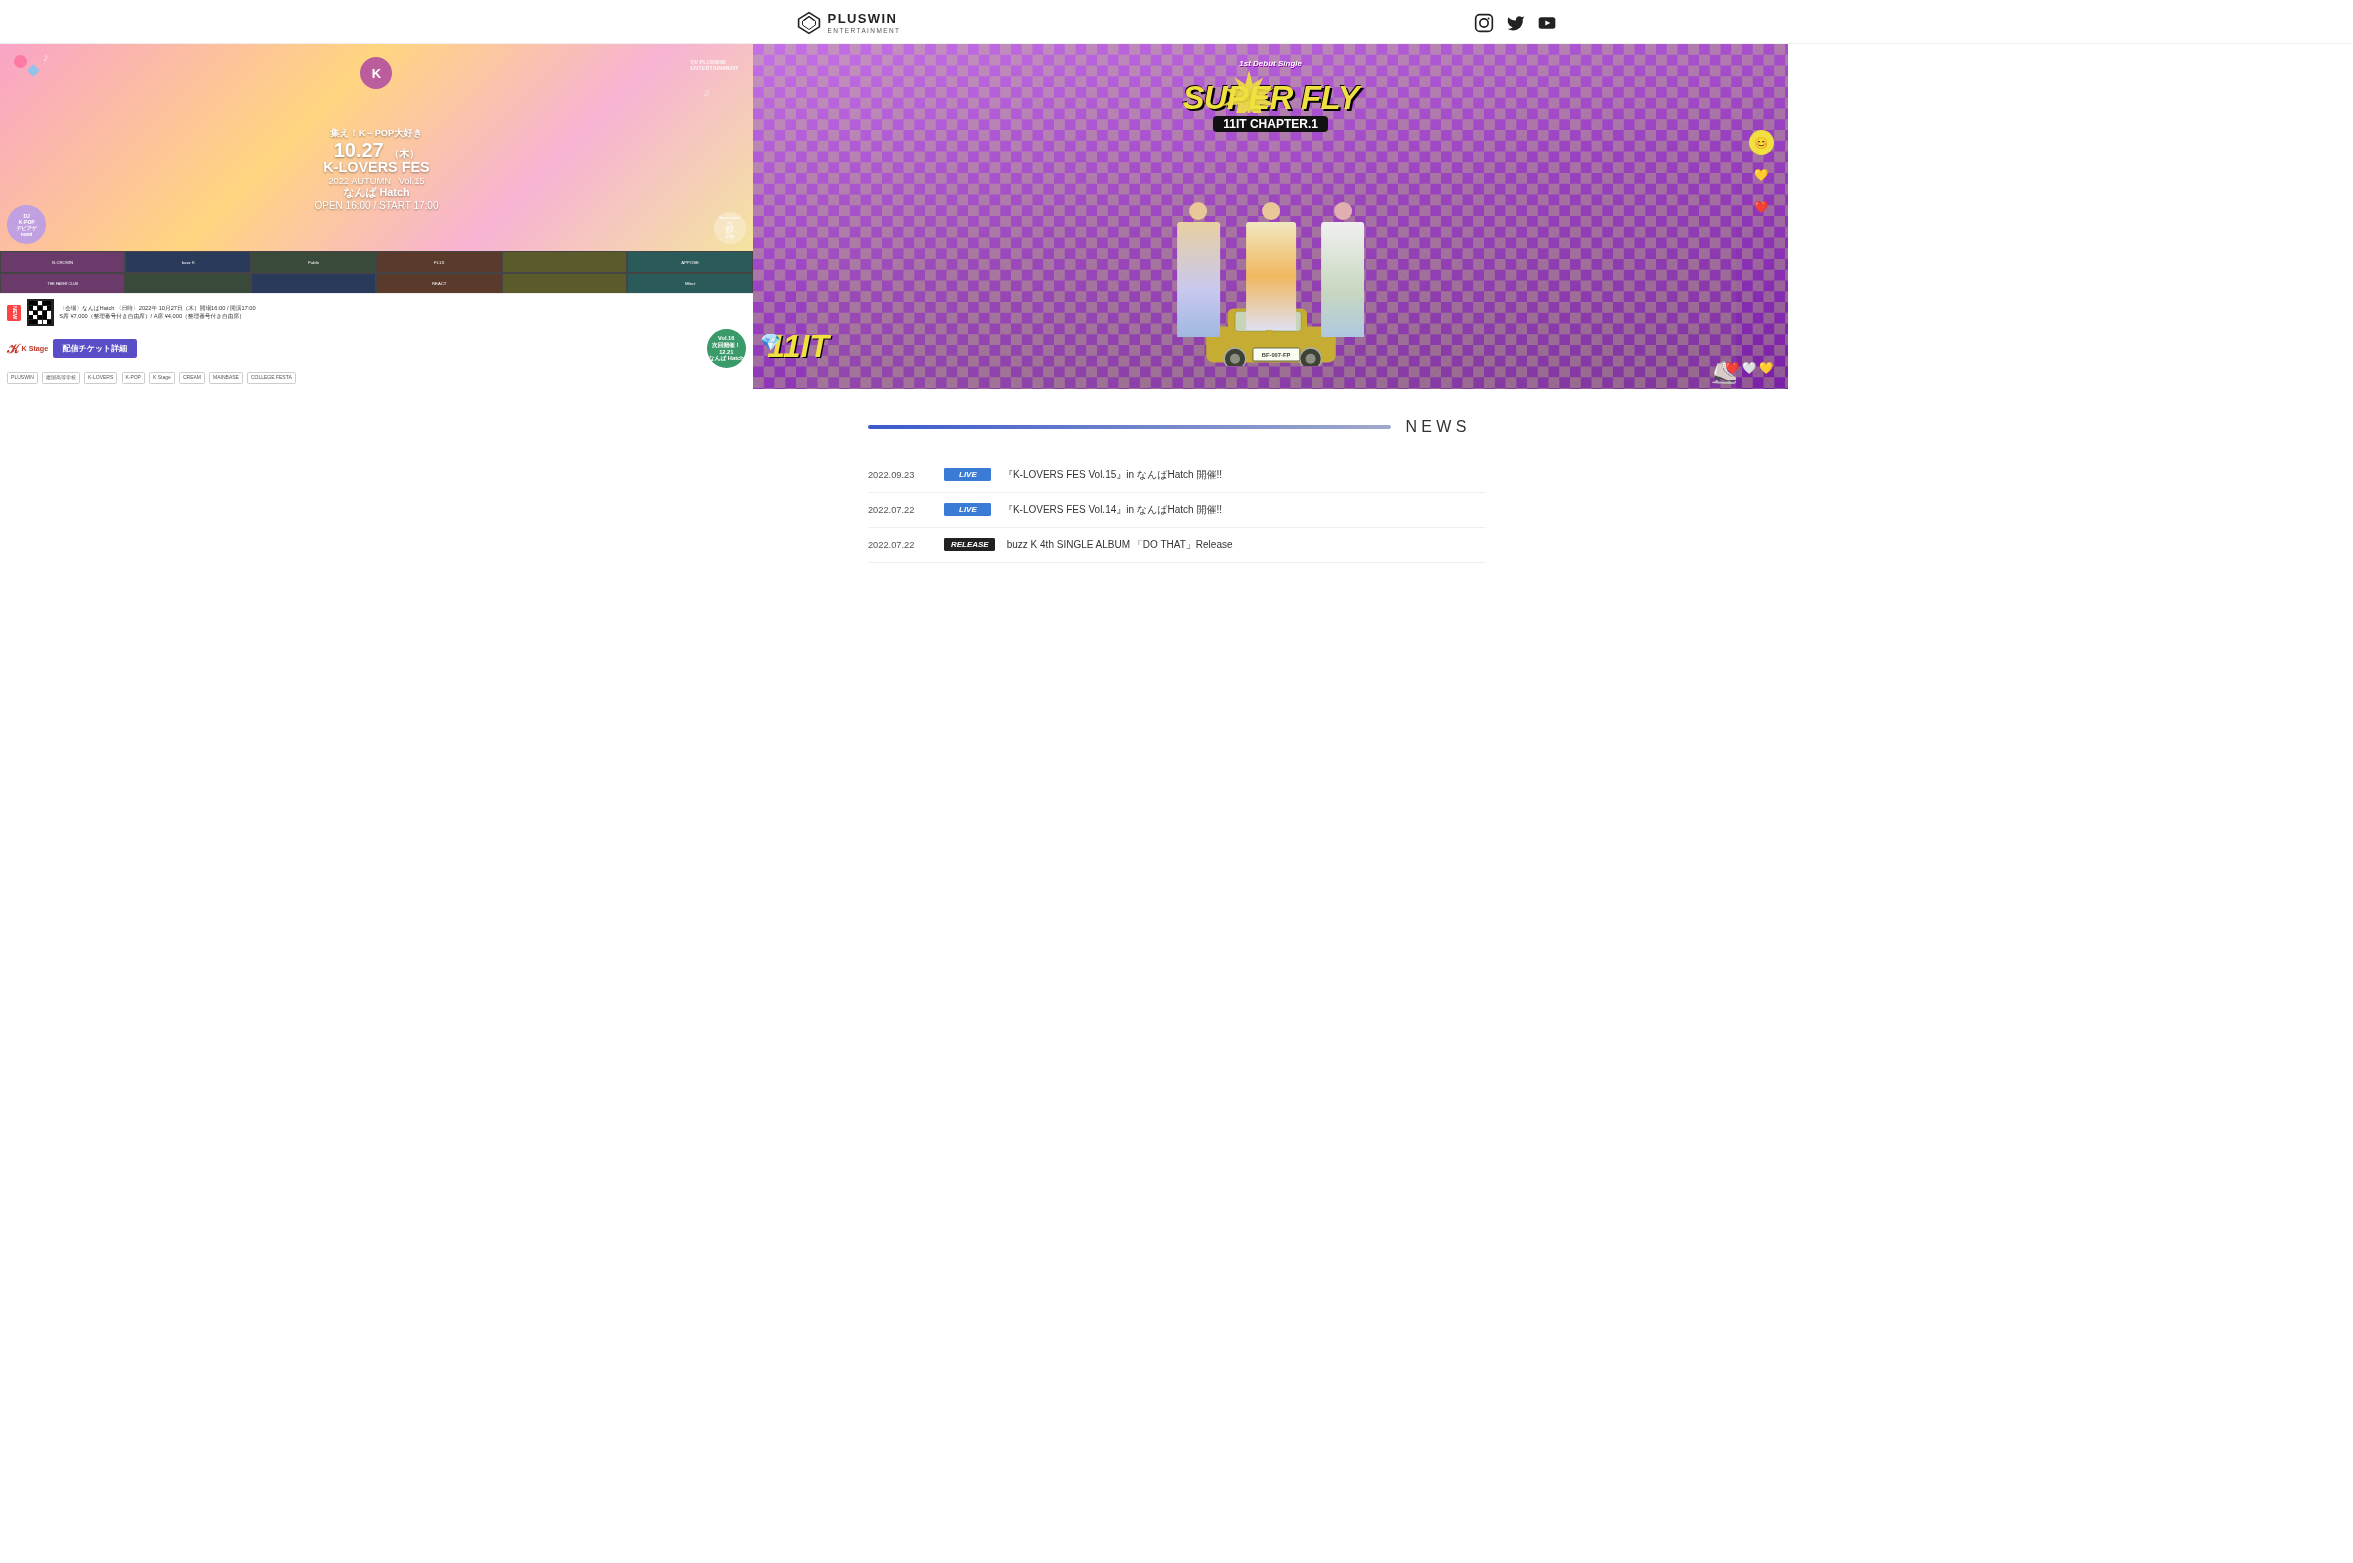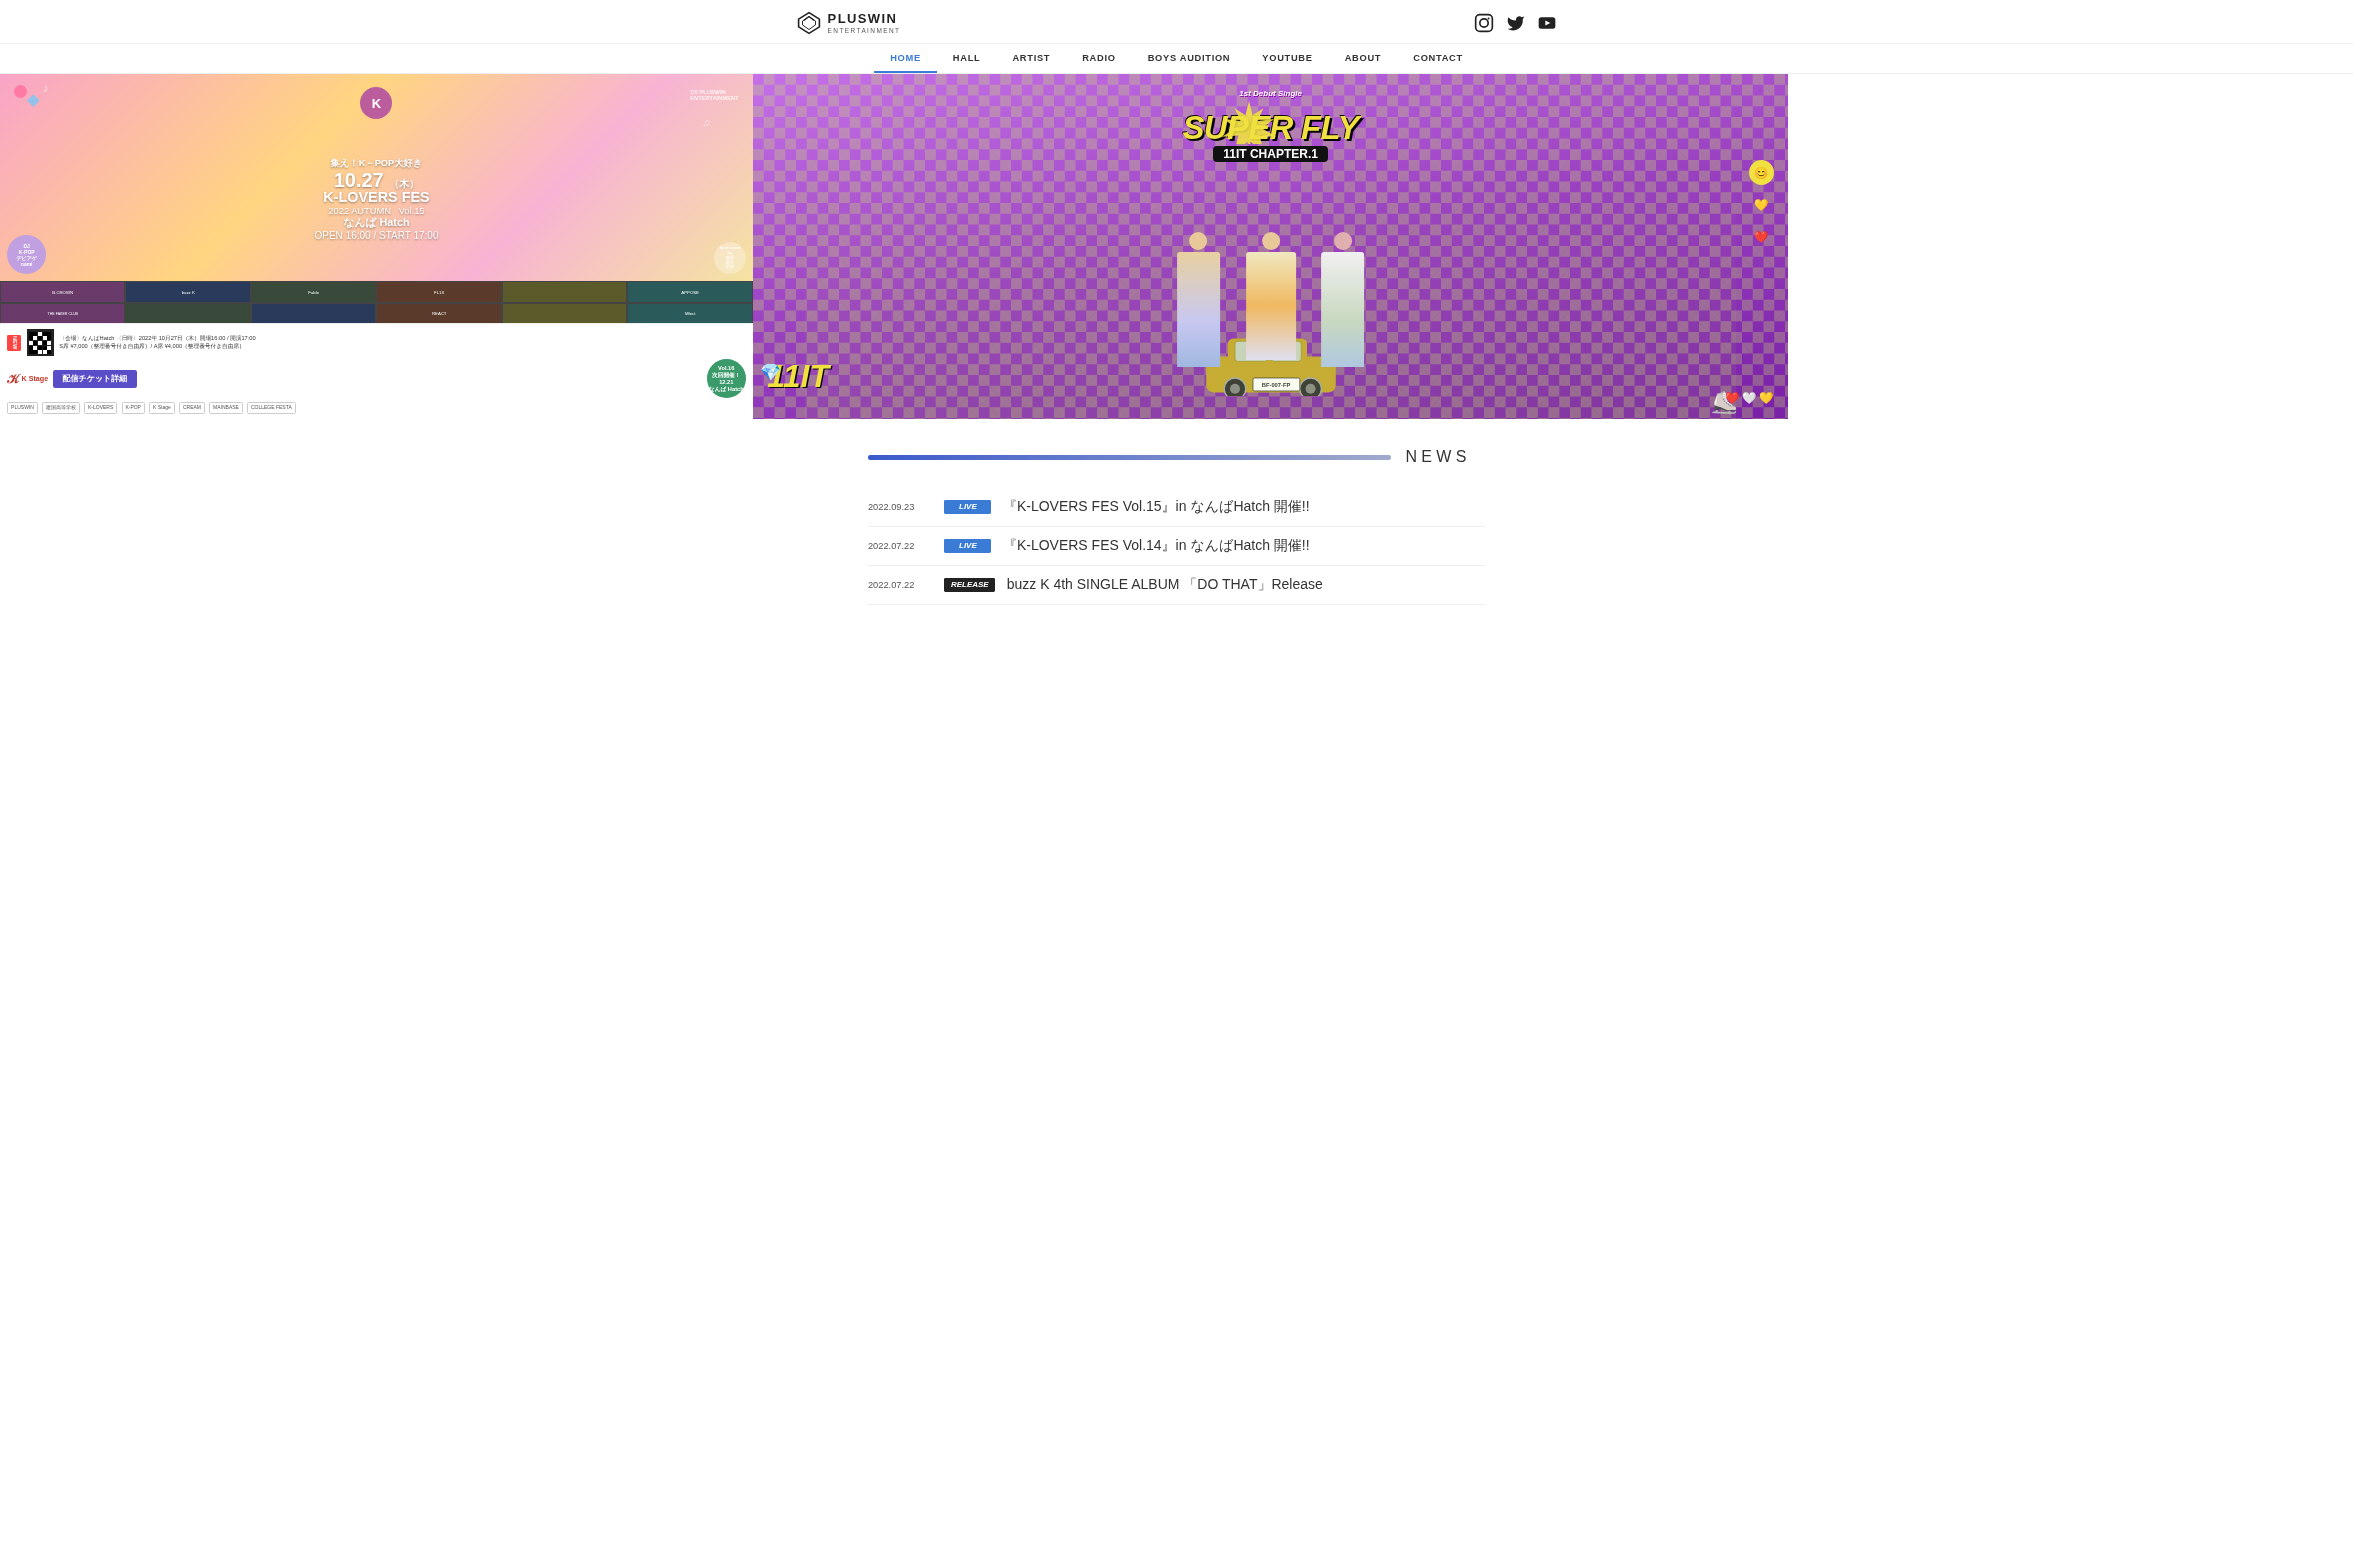--- a/index.html
+++ b/index.html
@@ -428,21 +428,21 @@
       padding: 2.2px 6.5px;
       color: #fff;
       border-radius: 1.4px;
       min-width: 47px;
       text-align: center;
       font-style: italic;
     }
     .news-tag.live { background: #3a7bd5; }
     .news-tag.release { background: #222; }
     .news-text {
-      font-size: 14px;
+      font-size: 10px;
       color: #333;
     }
 
     
     .info-row {
       display: flex;
       align-items: center;
       gap: 5.7px;
       margin-bottom: 2.9px;
     }
@@ -499,30 +499,20 @@
         <path d="M22 4s-.7 2.1-2 3.4c1.6 10-9.4 17.3-18 11.6 2.2.1 4.4-.6 6-2C3 15.5.5 9.6 3 5c2.2 2.6 5.6 4.1 9 4-.9-4.2 4-6.6 7-3.8 1.1 0 3-1.2 3-1.2z" fill="#222"></path>
       </svg>
 
       <svg class="social-icon" viewBox="0 0 24 24" style="cursor:pointer">
         <rect x="2" y="5" width="20" height="14" rx="3" fill="#222"></rect>
         <polygon points="10,9 16,12 10,15" fill="#fff"></polygon>
       </svg>
     </div>
   </div>
 
-  <nav class="nav">
-    <a class="nav-item active">HOME</a>
-    <a class="nav-item">HALL</a>
-    <a class="nav-item">ARTIST</a>
-    <a class="nav-item">RADIO</a>
-    <a class="nav-item">BOYS AUDITION</a>
-    <a class="nav-item">YOUTUBE</a>
-    <a class="nav-item">ABOUT</a>
-    <a class="nav-item">CONTACT</a>
-  </nav>
 </header>
 
 <section class="hero-section">
 
   <div class="banner-left">
     <div class="banner-left-top">
 
       <div style="position:absolute;top:10.8px;left:14.4px;width:13px;height:13px;background:#ff6699;border-radius:50%;opacity:0.7;"></div>
       <div style="position:absolute;top:21.5px;left:29px;width:8.6px;height:8.6px;background:#66ccff;transform:rotate(45deg);opacity:0.7;"></div>
       <div style="position:absolute;top:7.2px;left:43px;font-size:11.5px;color:#fff;opacity:0.6;">♪</div>

